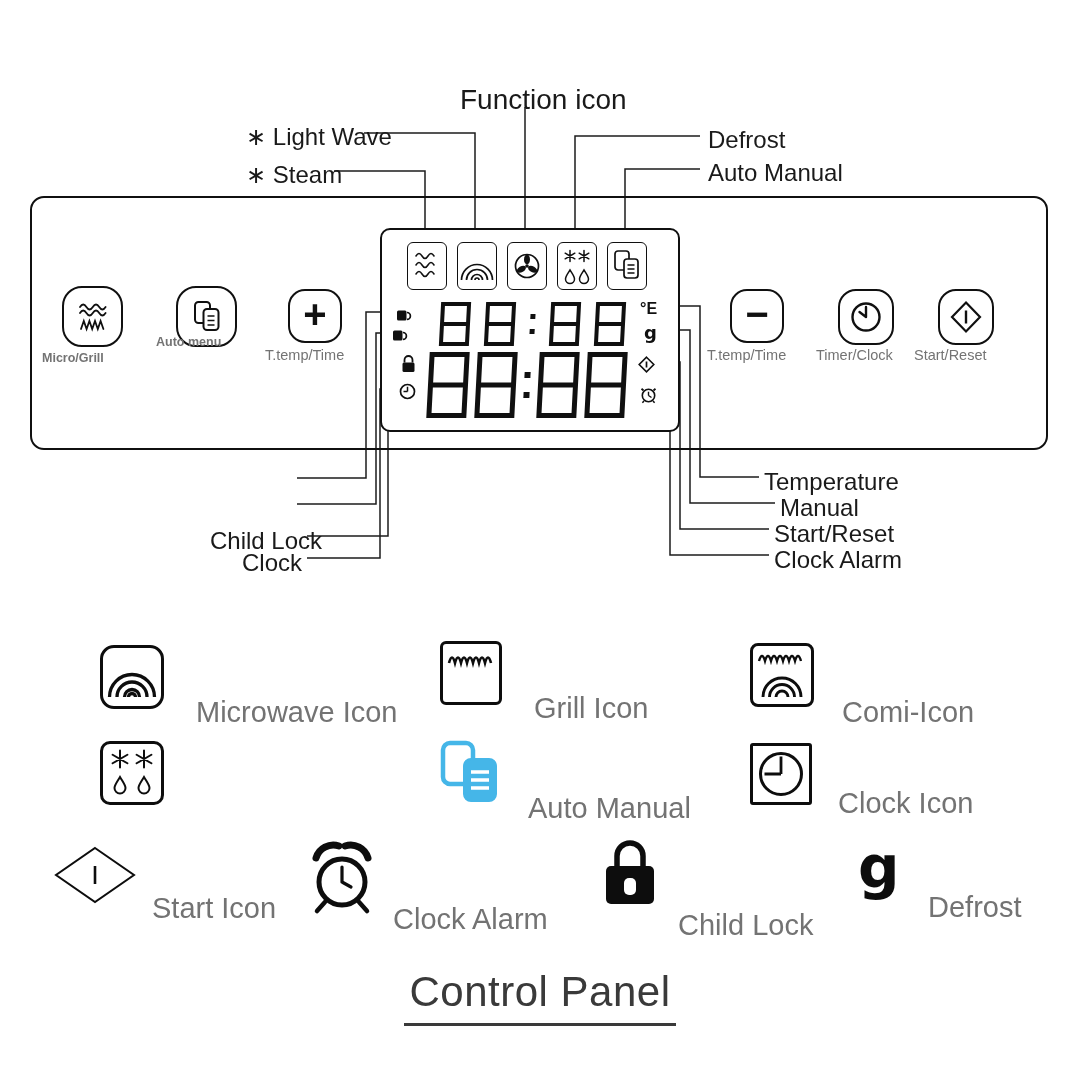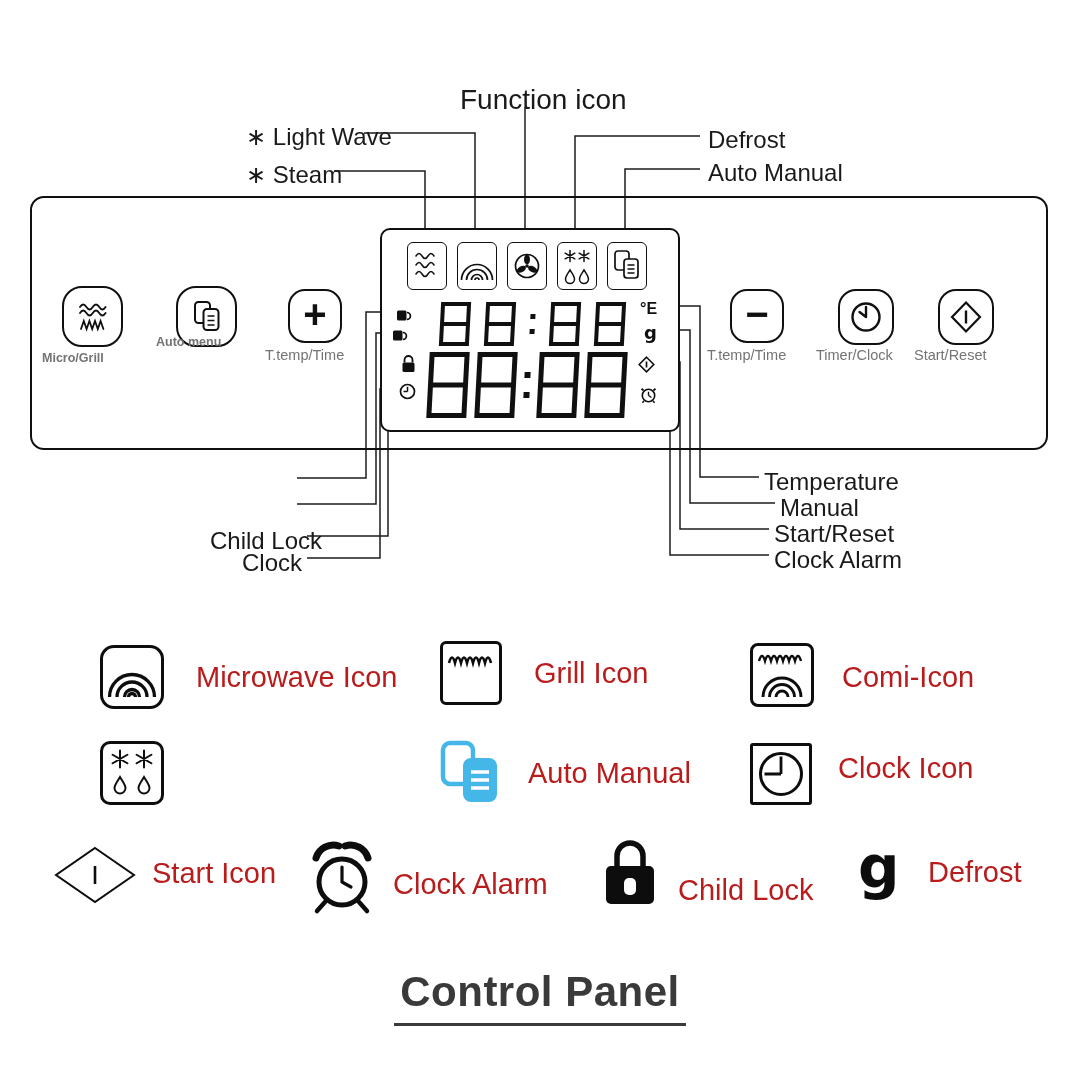--- a/index.html
+++ b/index.html
@@ -63,26 +63,26 @@
   .digit-row.small .colon span { width:5px; height:5px; background:#101010; display:block; }
   .digit-row.large .colon span { width:6px; height:6px; background:#101010; display:block; }
 
   .dside { position:absolute; color:#101010; }
 
   
   .licon {
     position:absolute; border:3px solid #0d0d0d; background:#fff;
     display:flex; align-items:center; justify-content:center; z-index:2;
   }
-  .legend-label { position:absolute; font-size:29px; color:#b91c1c; white-space:nowrap; z-index:2; }
+  .legend-label { position:absolute; font-size:29px; color:#737373; white-space:nowrap; z-index:2;margin-top:35px; }
 
   
   .title { position:absolute; left:0; top:968px; width:100%; text-align:center; z-index:2; }
   .title span {
-    display:inline-block; font-size:42px; font-weight:700; color:#3a3a3a;
+    display:inline-block; font-size:42px; font-weight:400; color:#3a3a3a;
     letter-spacing:0.5px; border-bottom:3px solid #3a3a3a; padding:0 6px 7px;
   }
 </style>
 </head>
 <body>
 
 <div class="canvas">
 
   <svg class="lines" width="1080" height="1080" viewBox="0 0 1080 1080">
     <g fill="none" stroke="#1c1c1c" stroke-width="1.5">

